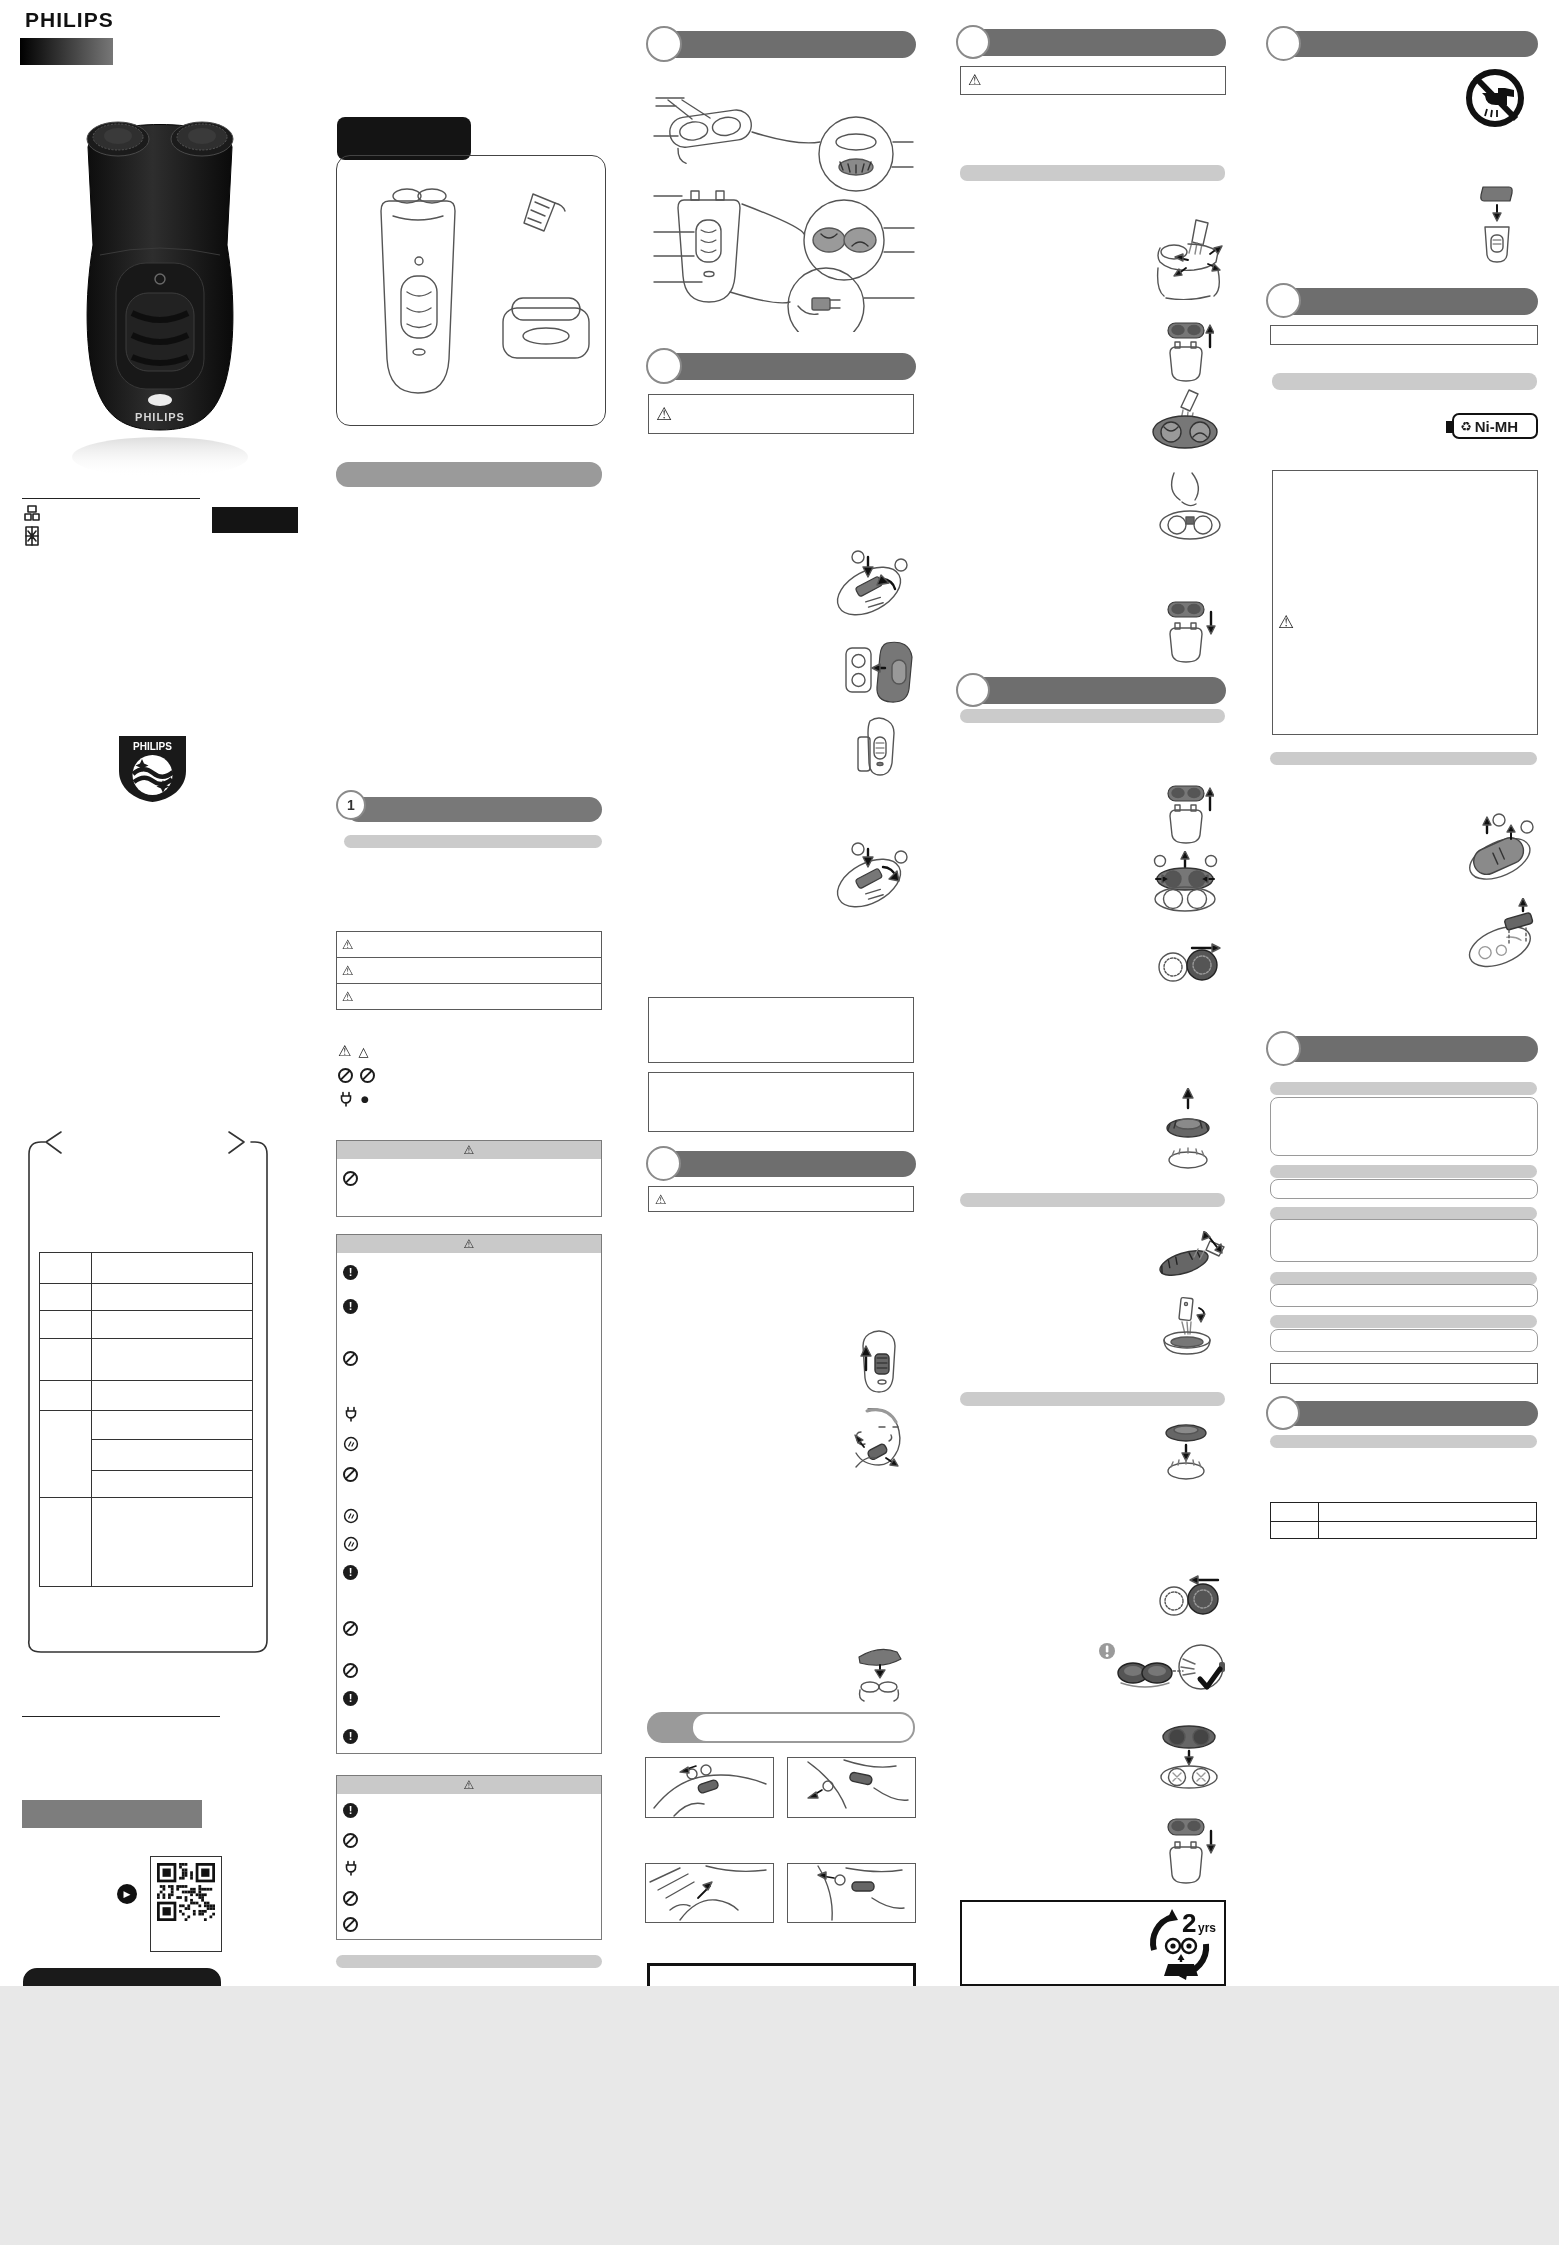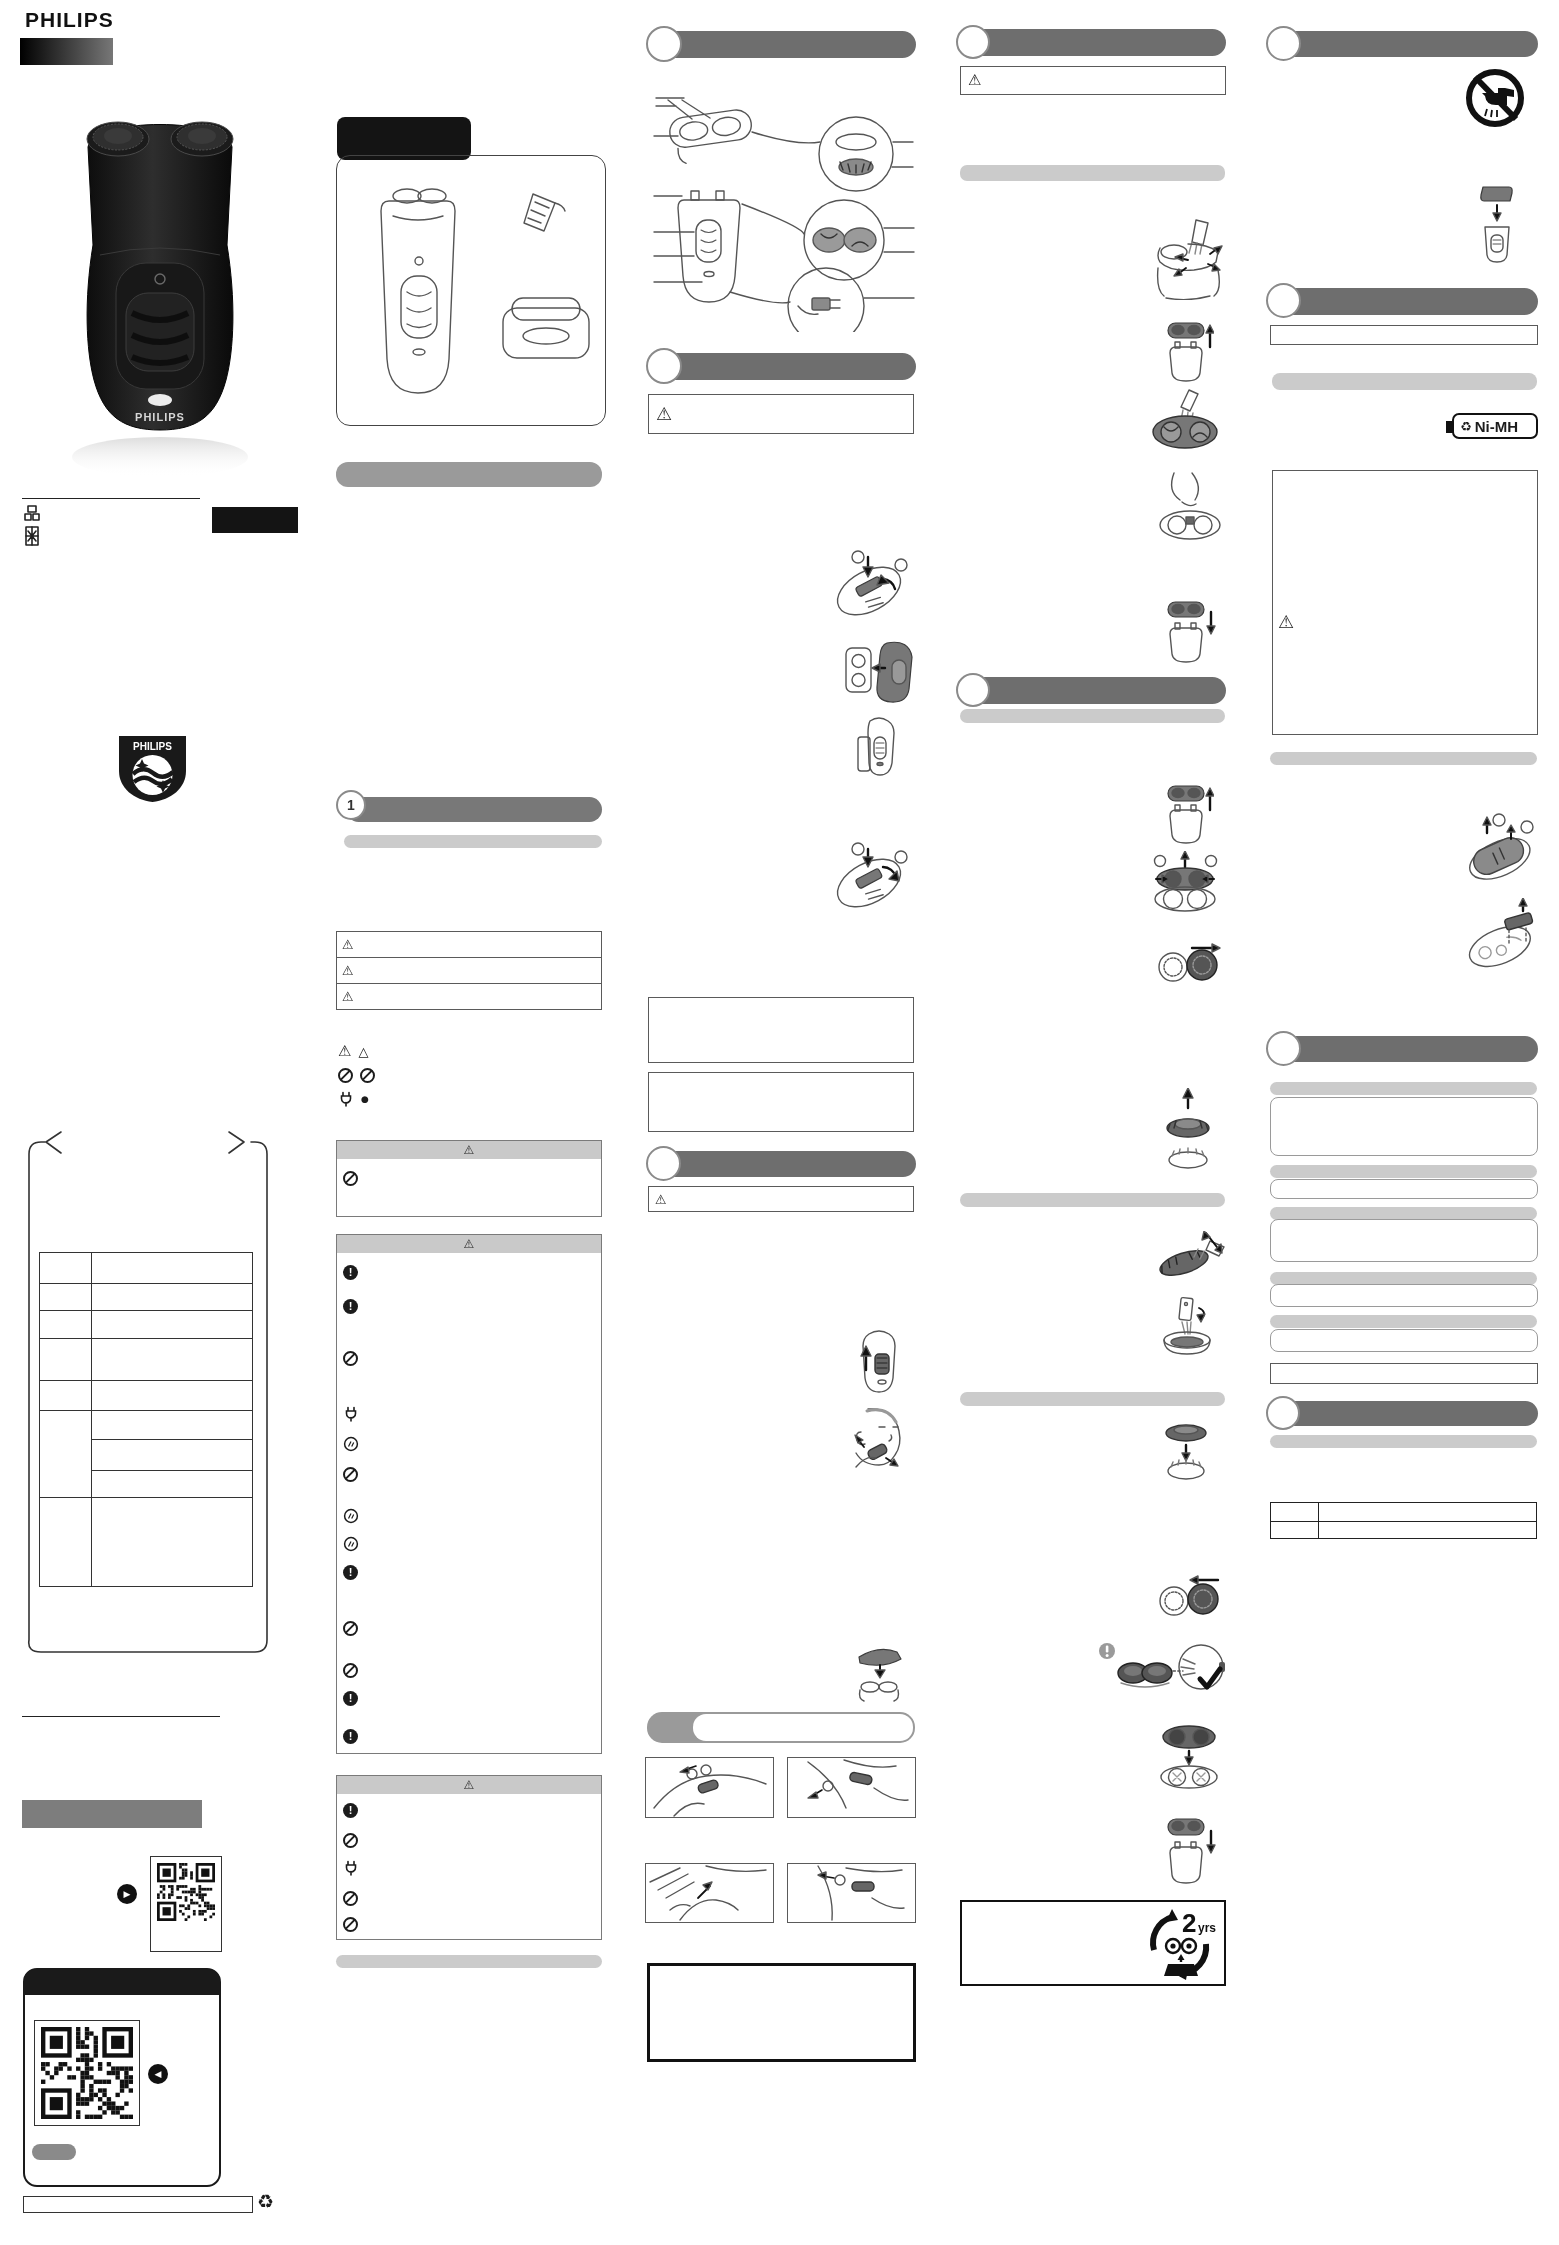--- a/index.html
+++ b/index.html
@@ -1,16 +1,16 @@
 <!DOCTYPE html>
 <html><head>
 <meta charset="utf-8">
 <style>
   html,body{margin:0;padding:0;background:#e8e8e8;}
-  .page{position:relative;width:1559px;height:2245px;background:#ffffff;overflow:hidden;
+  .page{position:relative;width:1559px;height:1986px;background:#ffffff;overflow:hidden;
         font-family:"Liberation Sans",sans-serif;color:#1c1c1c;}
   .abs{position:absolute;}
   
   .hdrbar{background:#6e6e6e;border-radius:14px;}
   .hdrcirc{position:absolute;background:#fff;border:2.5px solid #8a8a8a;border-radius:50%;
            box-sizing:border-box;display:flex;align-items:center;justify-content:center;
            font:700 15px "Liberation Sans",sans-serif;color:#333;}
   .lbar{background:#cbcbcb;border-radius:7px;}
   .sbar{background:#9a9a9a;border-radius:12px;}
   .obox{border:1px solid #5a5a5a;background:#fff;box-sizing:border-box;}

